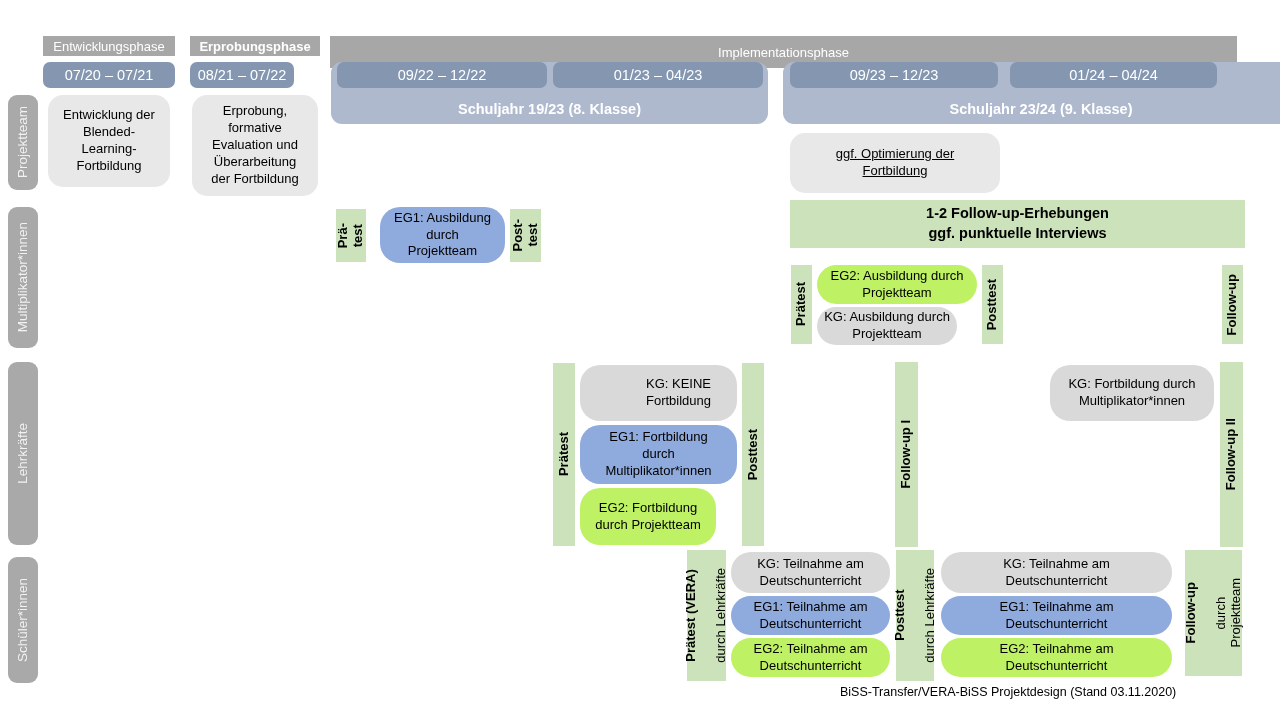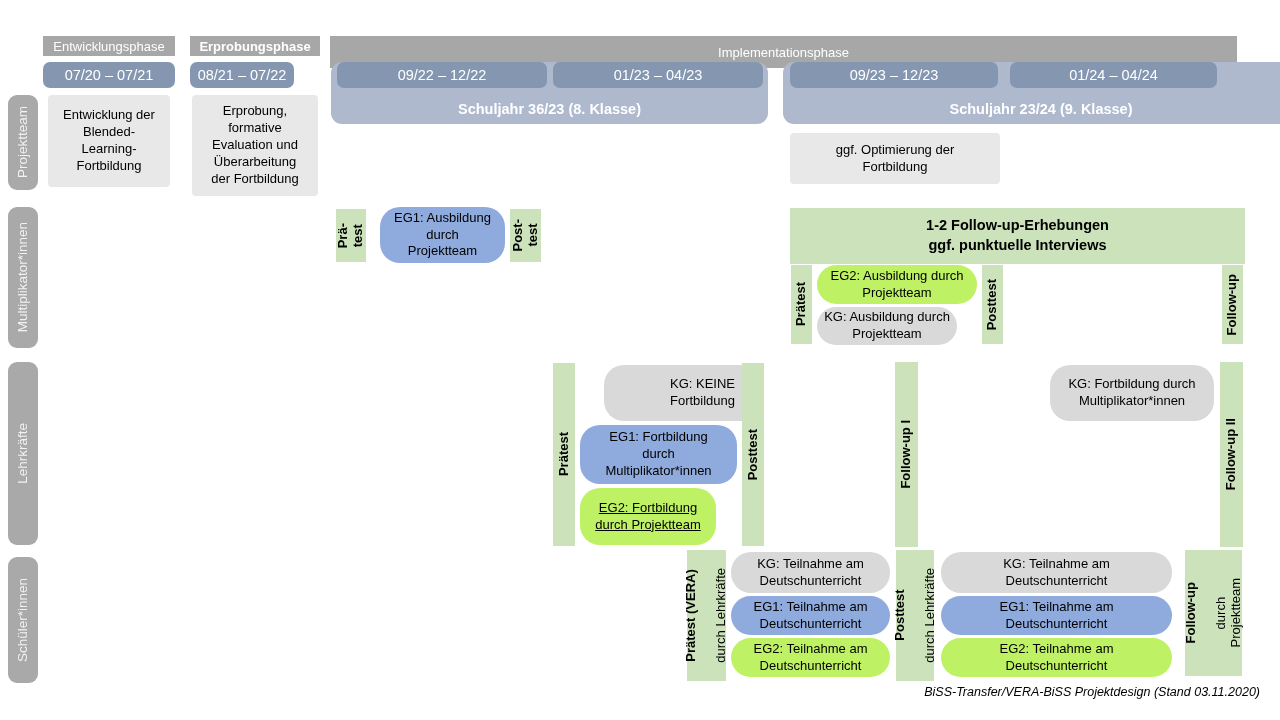--- a/index.html
+++ b/index.html
@@ -24,57 +24,57 @@
   .sidebar-bar{
     background:#A9A9A9;border-radius:9px;
     display:flex;align-items:center;justify-content:center;
   }
   .sidebar-bar .vtext{color:#f2f2f2;font-weight:normal;font-size:13.5px;}
   .box{
     display:flex;align-items:center;justify-content:center;
     text-align:center;font-size:13px;line-height:1.3;
     white-space:pre-line;border-radius:20px;padding:2px 4px;
   }
-  .box.light{background:#E9E8E8;border-radius:4px;}
+  .box.light{background:#E9E8E8;border-radius:15px;}
   .box.kg{background:#D9D9D9;}
   .box.eg1{background:#8FAADC;}
   .box.eg2{background:#bef264;}
   .green-box{
     background:#CBE2BA;display:flex;align-items:center;justify-content:center;
     text-align:center;font-weight:bold;font-size:14.5px;line-height:1.35;
     white-space:pre-line;
   }
   .strip{
     background:#CBE2BA;display:flex;align-items:center;justify-content:center;
   }
   .vtext{
     writing-mode:vertical-rl;transform:rotate(180deg);
     white-space:pre-line;text-align:center;
     font-weight:bold;font-size:13px;line-height:1.15;
   }
   .vtext span{display:block;}
   .vtext .reg{font-weight:normal;}
   .caption{
-    font-style:italic;font-size:12.5px;color:#000;text-align:right;
+    font-size:12.5px;color:#000;
   }
 </style>
 </head>
 <body>
 
 <div id="stage">
 
   <div class="abs phase-header" style="left:43px;top:36px;width:132px;height:20px;">Entwicklungsphase</div>
   <div class="abs phase-header" style="left:190px;top:36px;width:130px;height:20px;font-weight:bold;">Erprobungsphase</div>
   <div class="abs phase-header" style="left:330px;top:36px;width:907px;height:32px;">Implementationsphase</div>
 
   <div class="abs date-bar" style="left:43px;top:62px;width:132px;height:26px;">07/20 – 07/21</div>
   <div class="abs date-bar" style="left:190px;top:62px;width:104px;height:26px;">08/21 – 07/22</div>
 
   <div class="abs sy-band" style="left:331px;top:62px;width:437px;height:62px;">
-    <div class="sy-label">Schuljahr 36/23 (8. Klasse)</div>
+    <div class="sy-label">Schuljahr 19/23 (8. Klasse)</div>
   </div>
   <div class="abs date-bar" style="left:337px;top:62px;width:210px;height:26px;">09/22 – 12/22</div>
   <div class="abs date-bar" style="left:553px;top:62px;width:210px;height:26px;">01/23 – 04/23</div>
 
   <div class="abs sy-band" style="left:783px;top:62px;width:516px;height:62px;">
     <div class="sy-label">Schuljahr 23/24 (9. Klasse)</div>
   </div>
   <div class="abs date-bar" style="left:790px;top:62px;width:208px;height:26px;">09/23 – 12/23</div>
   <div class="abs date-bar" style="left:1010px;top:62px;width:207px;height:26px;">01/24 – 04/24</div>
 
@@ -93,59 +93,59 @@
 
   <div class="abs box light" style="left:48px;top:95px;width:122px;height:92px;">Entwicklung der
 Blended-
 Learning-
 Fortbildung</div>
   <div class="abs box light" style="left:192px;top:95px;width:126px;height:101px;">Erprobung,
 formative
 Evaluation und
 Überarbeitung
 der Fortbildung</div>
-  <div class="abs box light" style="left:790px;top:133px;width:210px;height:51px;">ggf. Optimierung der
+  <div class="abs box light" style="left:790px;top:133px;width:210px;height:60px;text-decoration:underline;">ggf. Optimierung der
 Fortbildung</div>
 
   <div class="abs strip" style="left:336px;top:209px;width:30px;height:53px;">
     <div class="vtext">Prä-
 test</div>
   </div>
   <div class="abs box eg1" style="left:380px;top:207px;width:125px;height:56px;">EG1: Ausbildung
 durch
 Projektteam</div>
   <div class="abs strip" style="left:510px;top:209px;width:31px;height:53px;">
     <div class="vtext">Post-
 test</div>
   </div>
-  <div class="abs green-box" style="left:790px;top:208px;width:455px;height:56px;">1-2 Follow-up-Erhebungen
+  <div class="abs green-box" style="left:790px;top:200px;width:455px;height:48px;">1-2 Follow-up-Erhebungen
 ggf. punktuelle Interviews</div>
   <div class="abs strip" style="left:791px;top:265px;width:21px;height:79px;">
     <div class="vtext">Prätest</div>
   </div>
   <div class="abs box eg2" style="left:817px;top:265px;width:160px;height:39px;">EG2: Ausbildung durch
 Projektteam</div>
   <div class="abs box kg" style="left:817px;top:307px;width:140px;height:38px;">KG: Ausbildung durch
 Projektteam</div>
   <div class="abs strip" style="left:982px;top:265px;width:21px;height:79px;">
     <div class="vtext">Posttest</div>
   </div>
   <div class="abs strip" style="left:1222px;top:265px;width:21px;height:79px;">
     <div class="vtext">Follow-up</div>
   </div>
 
   <div class="abs strip" style="left:553px;top:363px;width:22px;height:183px;">
     <div class="vtext">Prätest</div>
   </div>
-  <div class="abs box kg" style="left:604px;top:365px;width:157px;height:56px;padding-left:44px;">KG: KEINE
+  <div class="abs box kg" style="left:580px;top:365px;width:157px;height:56px;padding-left:44px;">KG: KEINE
 Fortbildung</div>
   <div class="abs box eg1" style="left:580px;top:425px;width:157px;height:59px;">EG1: Fortbildung
 durch
 Multiplikator*innen</div>
-  <div class="abs box eg2" style="left:580px;top:488px;width:136px;height:57px;text-decoration:underline;">EG2: Fortbildung
+  <div class="abs box eg2" style="left:580px;top:488px;width:136px;height:57px;">EG2: Fortbildung
 durch Projektteam</div>
   <div class="abs strip" style="left:742px;top:363px;width:22px;height:183px;">
     <div class="vtext">Posttest</div>
   </div>
   <div class="abs strip" style="left:895px;top:362px;width:23px;height:185px;">
     <div class="vtext">Follow-up I</div>
   </div>
   <div class="abs box kg" style="left:1050px;top:365px;width:164px;height:56px;">KG: Fortbildung durch
 Multiplikator*innen</div>
   <div class="abs strip" style="left:1220px;top:362px;width:23px;height:185px;">

